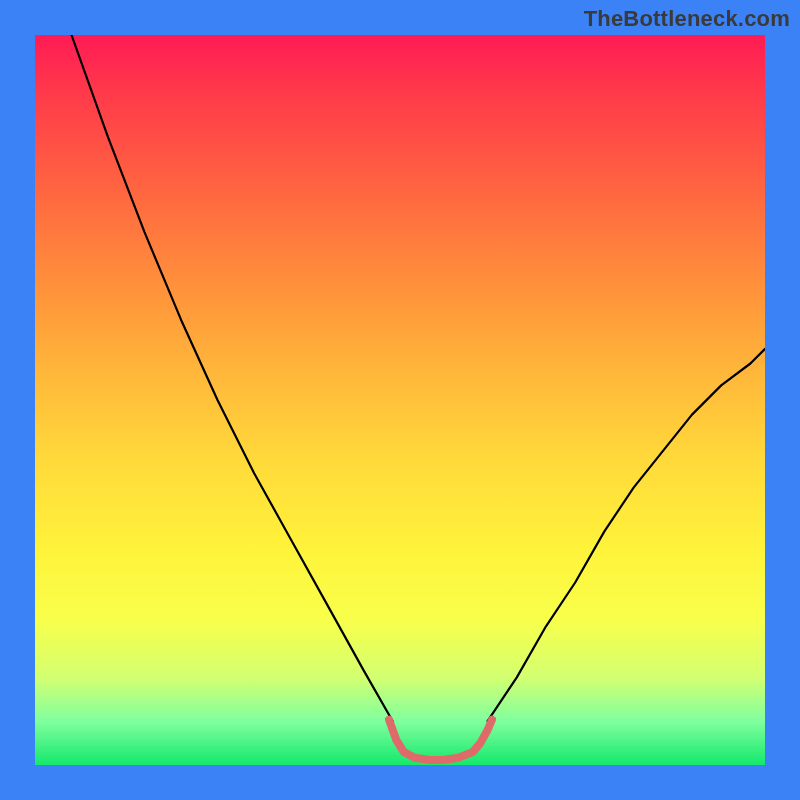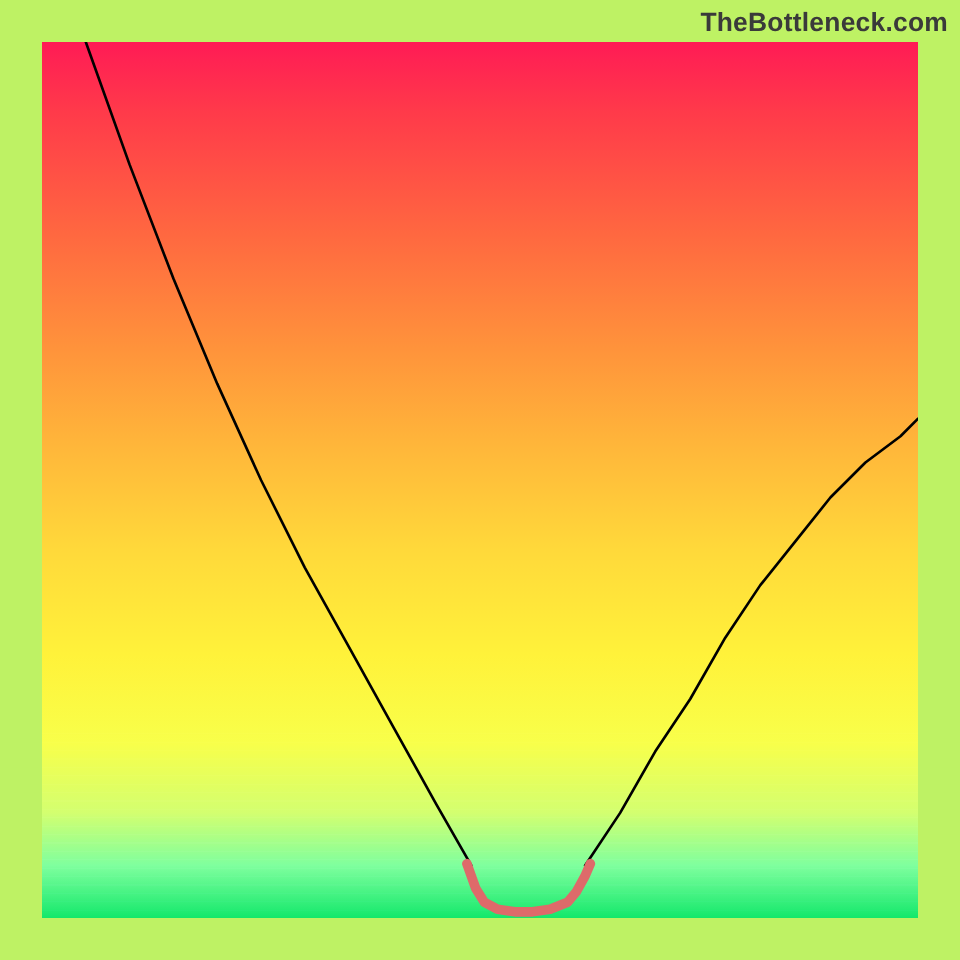--- a/index.html
+++ b/index.html
@@ -8,21 +8,21 @@
     width: 800px;
     height: 800px;
     background: #000;
     font-family: Arial, Helvetica, sans-serif;
     overflow: hidden;
   }
   .stage {
     position: relative;
     width: 800px;
     height: 800px;
-    background: #bef264;
+    background: #3b82f6;
   }
   .watermark {
     position: absolute;
     top: 6px;
     right: 10px;
     color: #3a3a3a;
     font-size: 22px;
     font-weight: 600;
     letter-spacing: 0.2px;
     user-select: none;

